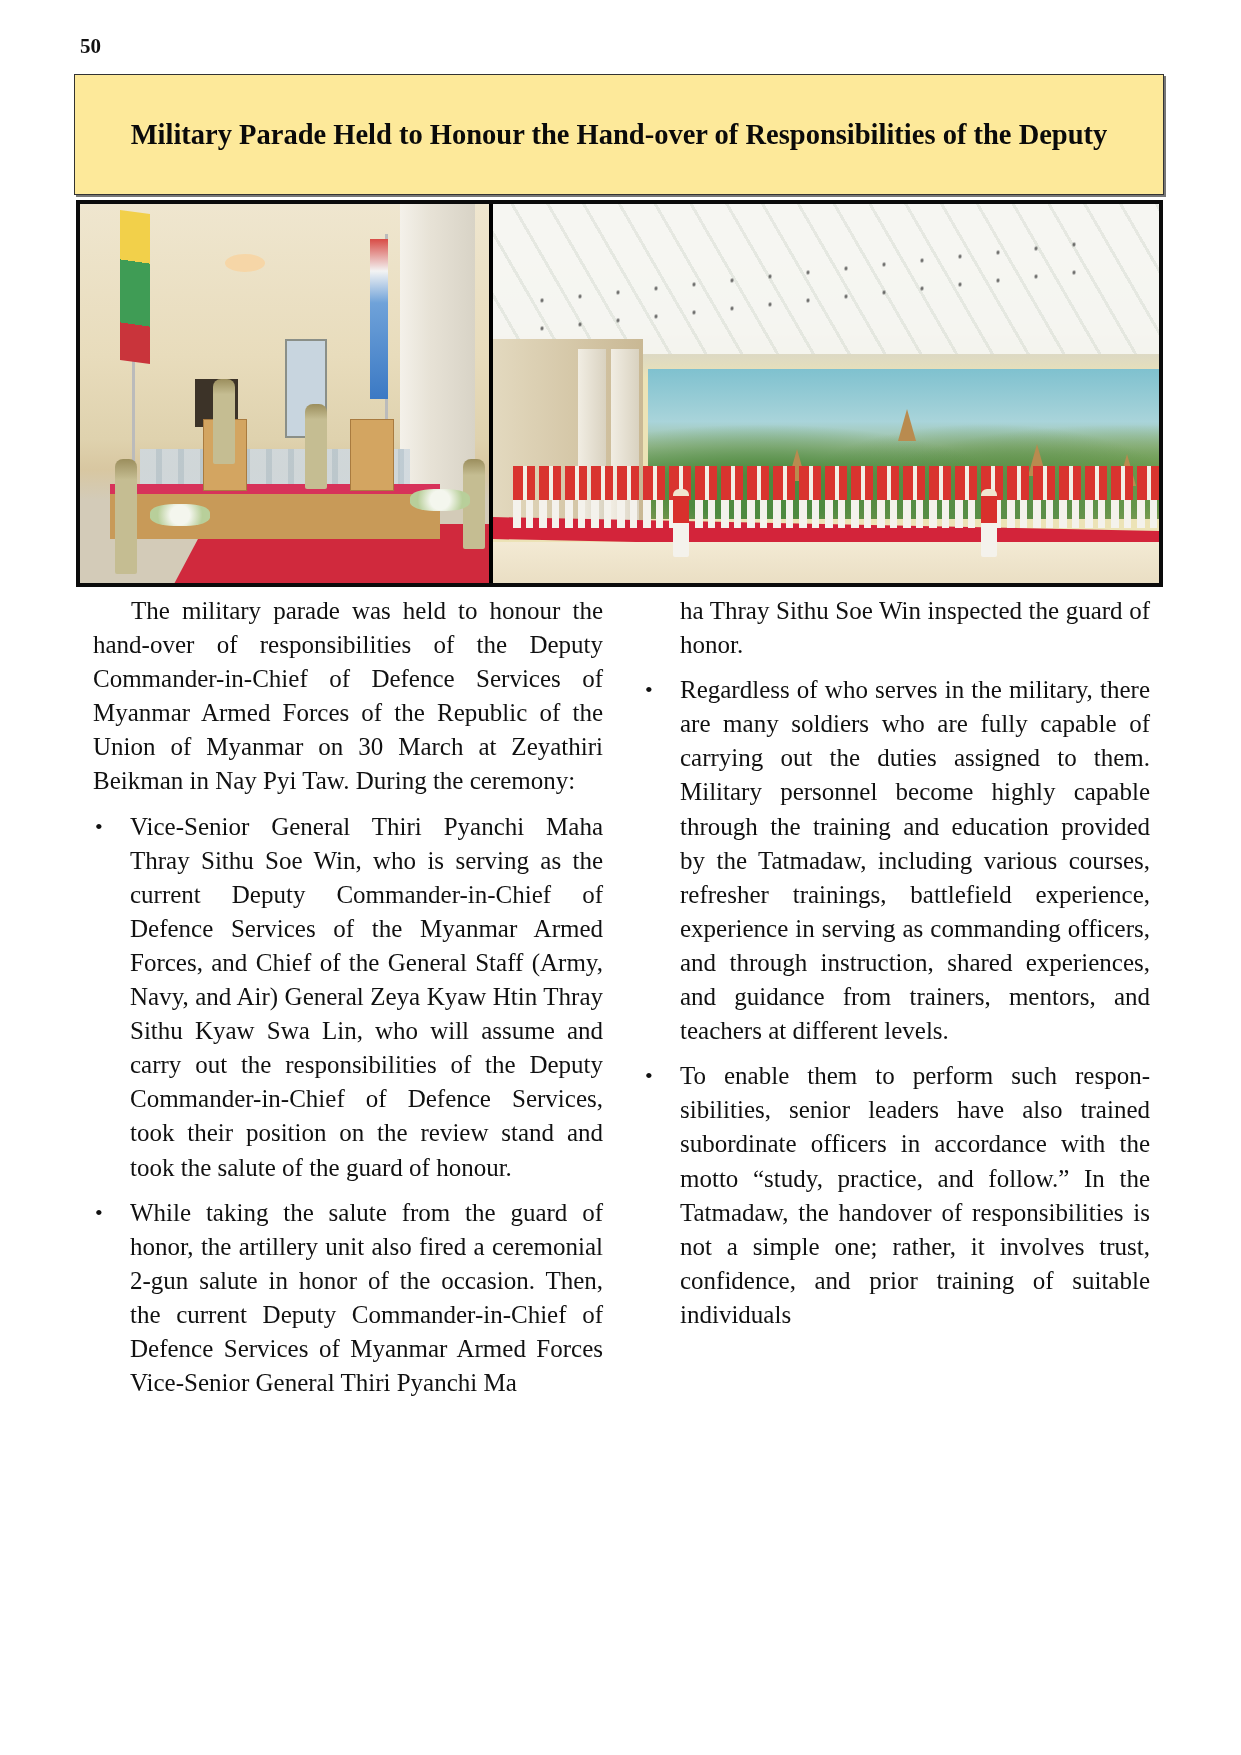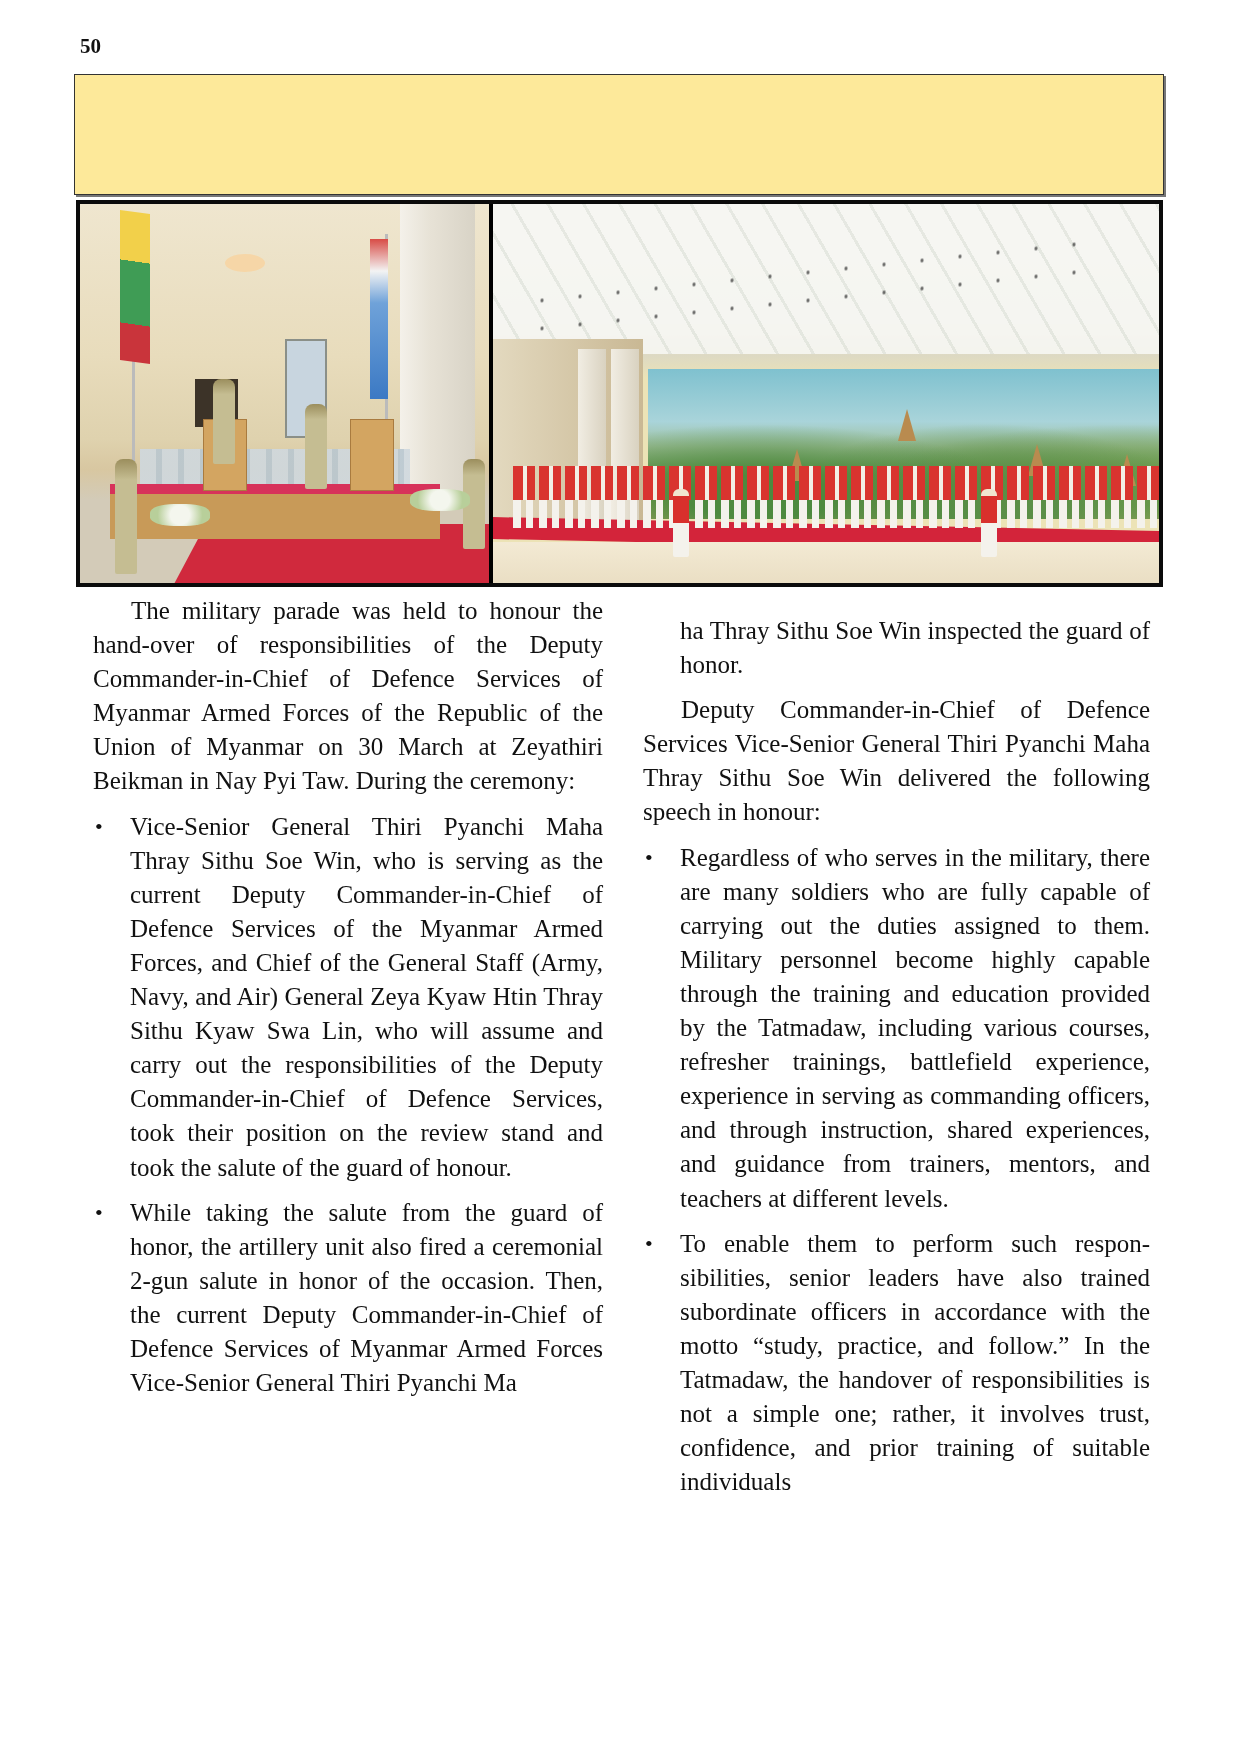--- a/index.html
+++ b/index.html
@@ -63,35 +63,36 @@
                mask: linear-gradient(180deg,#000 0,#000 55%,transparent 55%); }
   .pr-guards-legs { position:absolute; left:20px; top:296px; width:700px; height:28px;
                     background:repeating-linear-gradient(90deg,#f4f2ec 0 8px,transparent 8px 13px,#f4f2ec 13px 20px,transparent 20px 26px); }
   .pr-officer { position:absolute; width:16px; height:68px; border-radius:6px 6px 2px 2px;
                 background:linear-gradient(180deg,#f0e6d0 0 10%,#d8302c 10% 50%,#f4f2ec 50% 100%); }
 
   
   .col { position: absolute; top: 594px; font-size: 25px; line-height: 34.1px;
          text-align: justify; hyphens: manual; }
   .col-left { left: 93px; width: 510px; }
-  .col-right { left: 643px; width: 507px; margin-top: 20px; }
+  .col-right { left: 643px; width: 507px; }
   .col p { margin: 0 0 11px 0; }
   .indent { text-indent: 38px; }
   .cont { padding-left: 37px; }
   .col ul { list-style: none; margin: 0 0 11px 0; padding: 0; }
   .col li { position: relative; padding-left: 37px; margin-bottom: 11px; }
   .bullet { position: absolute; left: 2px; top: 0; font-size: 22px; }
 </style>
 </head>
 <body>
 
 <div class="page-number">50</div>
 
 <div class="title-banner" style="background: rgb(253, 233, 154);">
   <h1>
+    <span>Military Parade Held to Honour the Hand-over of Responsibilities of the Deputy</span>
   </h1>
 </div>
 
 <div class="photo-frame">
   <div class="photo photo-left" title="Officers at podiums on red-carpeted review stand with Myanmar national flag and Tatmadaw flag">
     <div class="pl-ceiling-light"></div>
     <div class="pl-picture"></div>
     <div class="pl-window"></div>
     <div class="pl-pillar"></div>
     <div class="pl-flag-pole" style="left:52px;top:8px;height:300px;"></div>
@@ -141,21 +142,20 @@
     </li>
     <li>
       <span class="bullet">•</span>
       <span>While taking the salute from the guard of honor, the artillery unit also fired a ceremonial 2-gun salute in honor of the occasion. Then, the current Deputy Commander-in-Chief of Defence Ser­vices of Myanmar Armed Forces Vice-Senior General Thiri Pyanchi Ma­</span>
     </li>
   </ul>
 </div>
 
 <div class="col col-right">
   <p class="cont">ha Thray Sithu Soe Win inspected the guard of honor.</p>
-  <p class="indent">Deputy Commander-in-Chief of De­fence Services Vice-Senior General Thiri Pyanchi Maha Thray Sithu Soe Win deliv­ered the following speech in honour:</p>
   <ul>
     <li>
       <span class="bullet">•</span>
       <span>Regardless of who serves in the mili­tary, there are many soldiers who are fully capable of carrying out the duties assigned to them. Military personnel be­come highly capable through the train­ing and education provided by the Tatmadaw, including various courses, refresher trainings, battlefield experi­ence, experience in serving as com­manding officers, and through instruc­tion, shared experiences, and guidance from trainers, mentors, and teachers at different levels.</span>
     </li>
     <li>
       <span class="bullet">•</span>
       <span>To enable them to perform such respon­sibilities, senior leaders have also trained subordinate officers in accord­ance with the motto “study, practice, and follow.” In the Tatmadaw, the hand­over of responsibilities is not a simple one; rather, it involves trust, confidence, and prior training of suitable individuals</span>
     </li>
   </ul>

